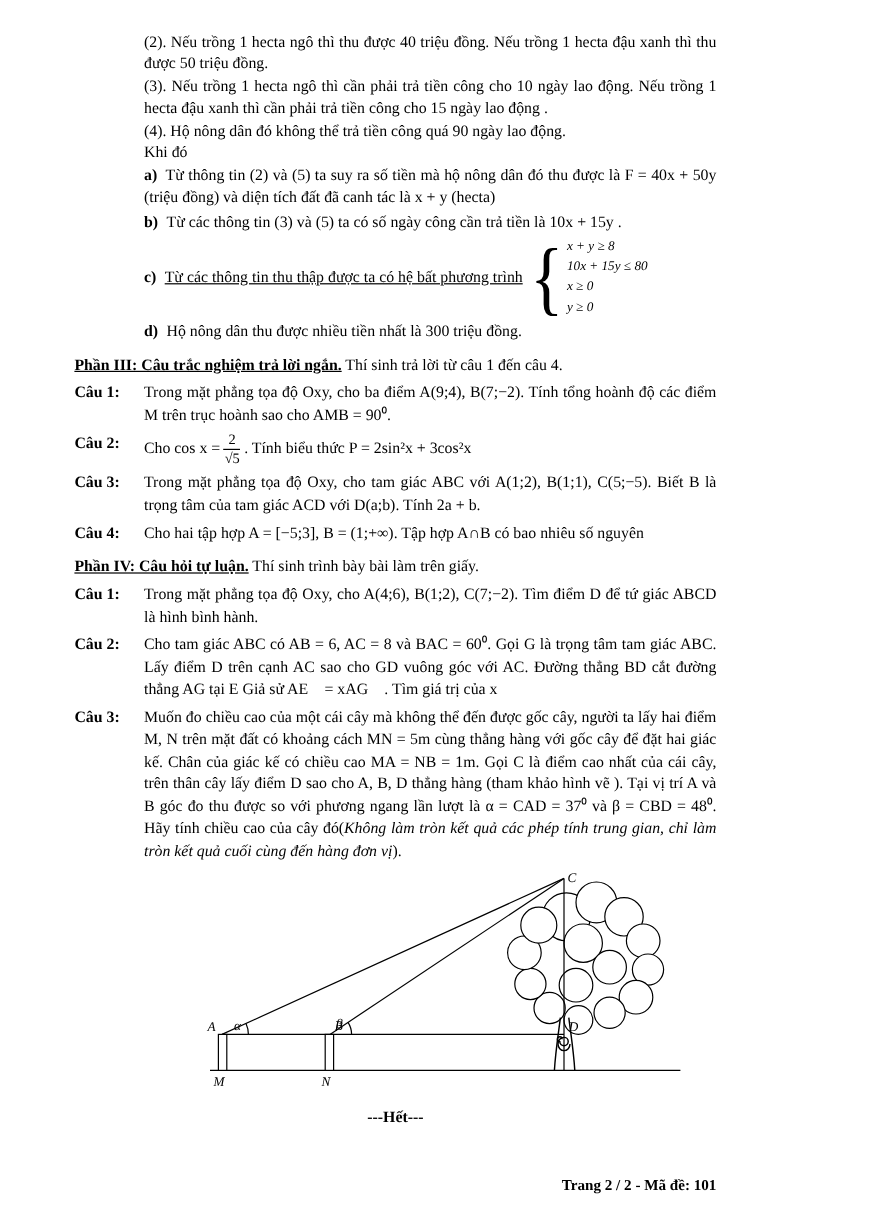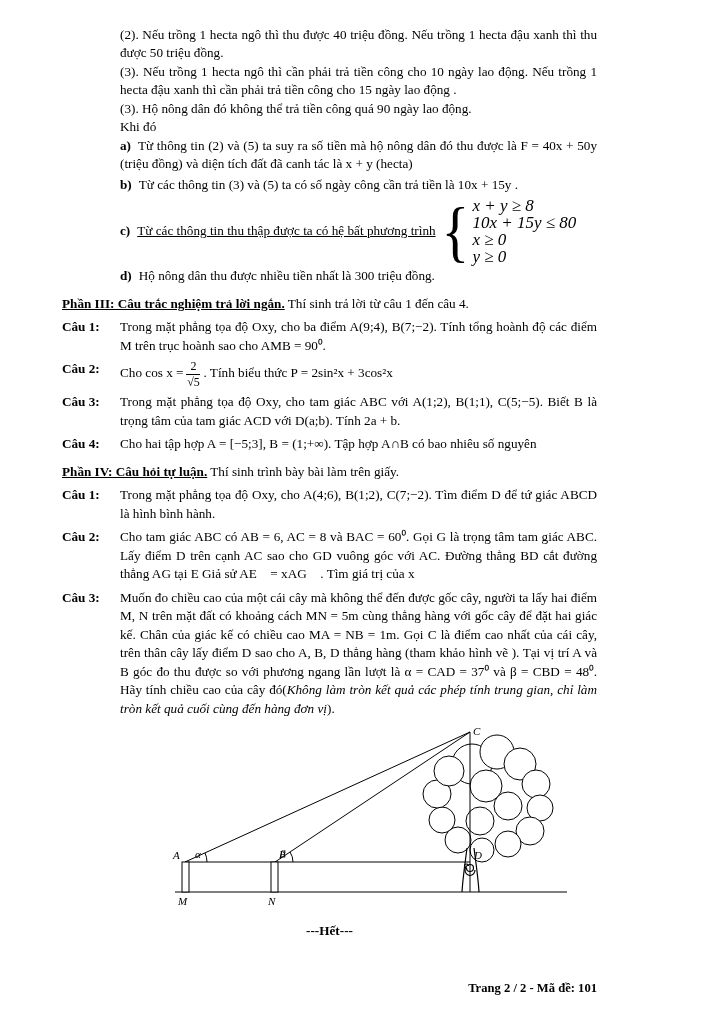--- a/index.html
+++ b/index.html
@@ -15,21 +15,21 @@
   .stmt { text-align:justify; }
 
   .subitem { text-align:justify; margin-bottom:2px; }
   .sub-label { font-weight:bold; margin-right:7px; }
 
   .c-item { display:flex; align-items:center; margin:3px 0 2px; }
   .c-item .sub-text { margin-right:6px;text-decoration:underline; }
   .system { display:inline-flex; align-items:center; }
   .brace { font-size:58px; line-height:0.85; font-weight:400; transform:scaleY(1.18); margin-right:3px; }
   .sys-lines { display:flex; flex-direction:column; font-style:italic; }
-  .sys-lines span { line-height:17px; font-size:17px; }
+  .sys-lines span { line-height:17px; font-size:11px; }
 
   .part-heading { margin:9px 0 5px; }
   .bold { font-weight:bold;text-decoration:underline; }
 
   .q-row { display:flex; margin-bottom:5px; }
   .q-label { flex:0 0 58px; font-weight:bold; }
   .q-text { flex:1; text-align:justify; }
   .q-text .italic { font-style:italic; }
 
   .frac { display:inline-flex; flex-direction:column; vertical-align:middle; text-align:center; line-height:1.05; font-size:12px; margin:0 3px; }
@@ -43,21 +43,21 @@
   .footer-right { position:absolute; right:60px; bottom:26px; font-weight:bold; font-size:12.6px; }
 </style>
 </head>
 <body>
 
 <div class="page">
 
   <div class="indent">
     <p class="stmt">(2). Nếu trồng 1 hecta ngô thì thu được 40 triệu đồng. Nếu trồng 1 hecta đậu xanh thì thu được 50 triệu đồng.</p>
     <p class="stmt">(3). Nếu trồng 1 hecta ngô thì cần phải trả tiền công cho 10 ngày lao động. Nếu trồng 1 hecta đậu xanh thì cần phải trả tiền công cho 15 ngày lao động .</p>
-    <p class="stmt">(3). Hộ nông dân đó không thể trả tiền công quá 90 ngày lao động.</p>
+    <p class="stmt">(4). Hộ nông dân đó không thể trả tiền công quá 90 ngày lao động.</p>
     <p class="stmt">Khi đó</p>
 
     <p class="subitem">
       <span class="sub-label">a)</span><span>Từ thông tin (2) và (5) ta suy ra số tiền mà hộ nông dân đó thu được là F = 40x + 50y (triệu đồng) và diện tích đất đã canh tác là x + y (hecta)</span>
     </p>
     <p class="subitem">
       <span class="sub-label">b)</span><span>Từ các thông tin (3) và (5) ta có số ngày công cần trả tiền là 10x + 15y .</span>
     </p>
     <div class="subitem c-item">
       <span class="sub-label">c)</span>

